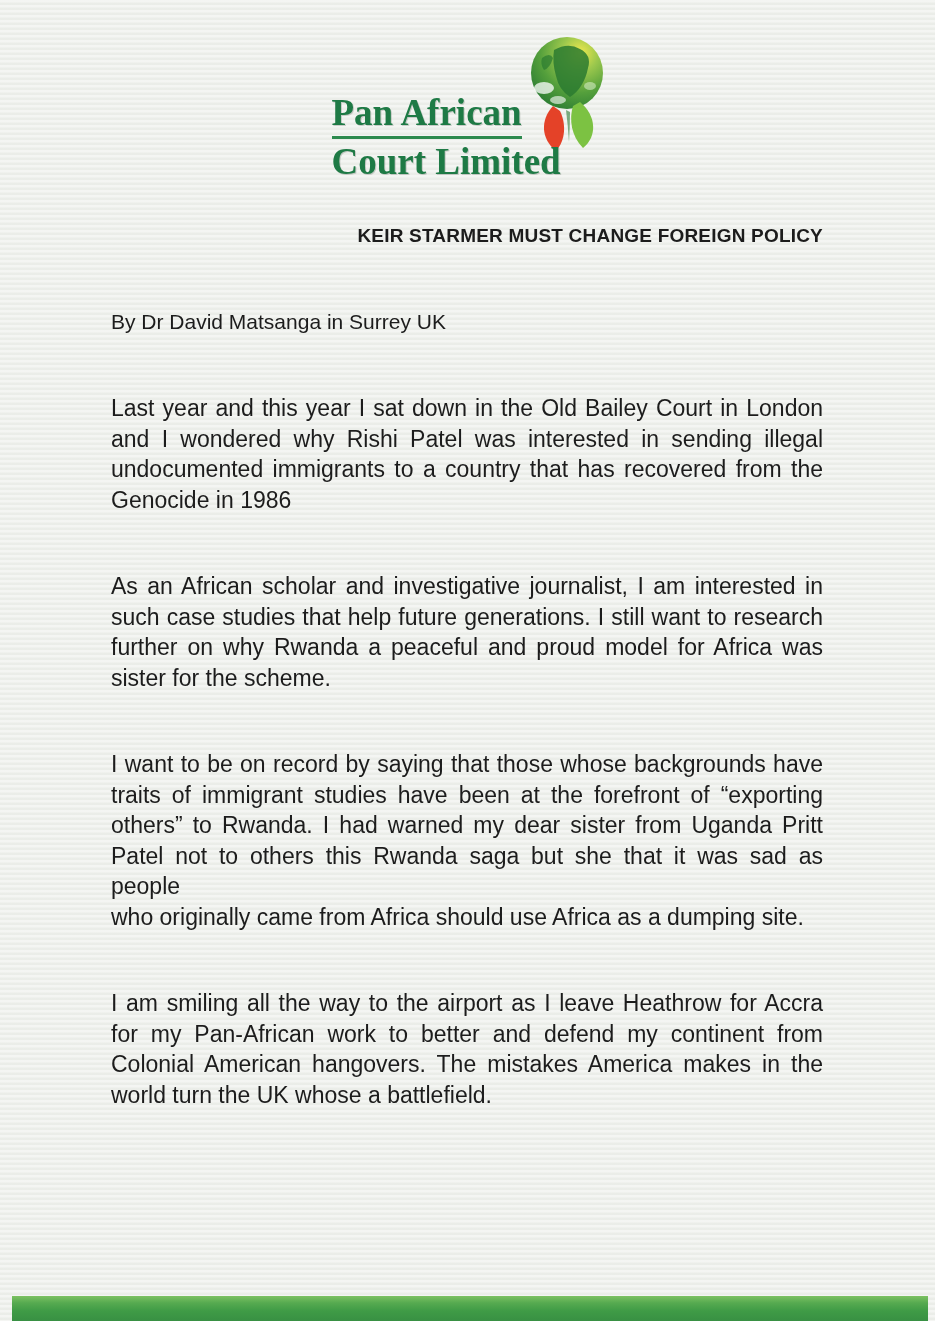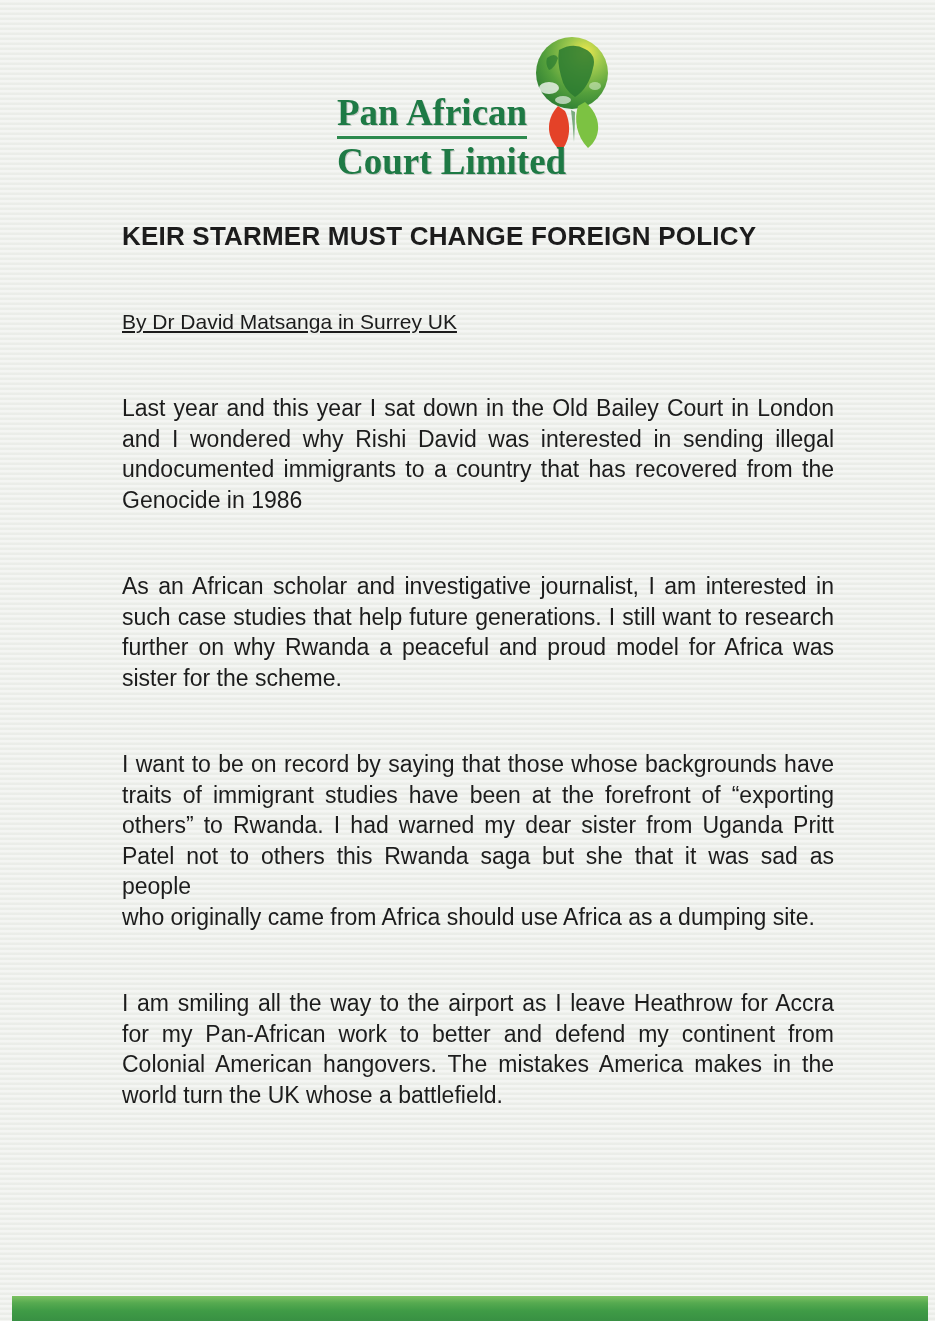--- a/index.html
+++ b/index.html
@@ -10,21 +10,20 @@
     height: 1321px;
     margin: 0 auto;
     background: #eef0ec;
     background-image: repeating-linear-gradient(
       180deg,
       rgba(255,255,255,0.35) 0px, rgba(255,255,255,0.35) 2px,
       rgba(180,190,175,0.06) 3px, rgba(180,190,175,0.06) 5px);
     overflow: hidden;
     font-family: "Liberation Sans", "DejaVu Sans", sans-serif;
     color: #1c1c1c;
-    padding-left: 11px;
   }
 
   
   .logo-wrap {
     position: relative;
     width: 272px;
     height: 140px;
     margin: 36px auto 0;
   }
   .logo-text {
@@ -57,30 +56,30 @@
     height: 122px;
   }
 
   
   .content {
     width: 712px;
     margin: 0 0 0 111px;
   }
   h1.title {
     margin-top: 46px;
-    font-size: 26px;
+    font-size: 19px;
     font-weight: bold;
     line-height: 28px;
     letter-spacing: 0.2px;
+    text-align: right;
   }
   .byline {
     margin-top: 57px;
     font-size: 21px;
     line-height: 30px;
-    text-decoration: underline;
   }
   .para {
     margin-top: 56px;
     font-size: 23px;
     line-height: 30.5px;
   }
   .jl {
     text-align: justify;
     text-align-last: justify;
   }
@@ -137,21 +136,21 @@
     </div>
   </header>
 
   <main class="content">
     <h1 class="title">KEIR STARMER MUST CHANGE FOREIGN POLICY</h1>
 
     <p class="byline">By Dr David Matsanga in Surrey UK</p>
 
     <div class="para">
       <div class="jl">Last year and this year I sat down in the Old Bailey Court in London</div>
-      <div class="jl">and I wondered why Rishi David was interested in sending illegal</div>
+      <div class="jl">and I wondered why Rishi Patel was interested in sending illegal</div>
       <div class="jl">undocumented immigrants to a country that has recovered from the</div>
       <div class="jl last">Genocide in 1986</div>
     </div>
 
     <div class="para">
       <div class="jl">As an African scholar and investigative journalist, I am interested in</div>
       <div class="jl">such case studies that help future generations. I still want to research</div>
       <div class="jl">further on why Rwanda a peaceful and proud model for Africa was</div>
       <div class="jl last">sister for the scheme.</div>
     </div>

